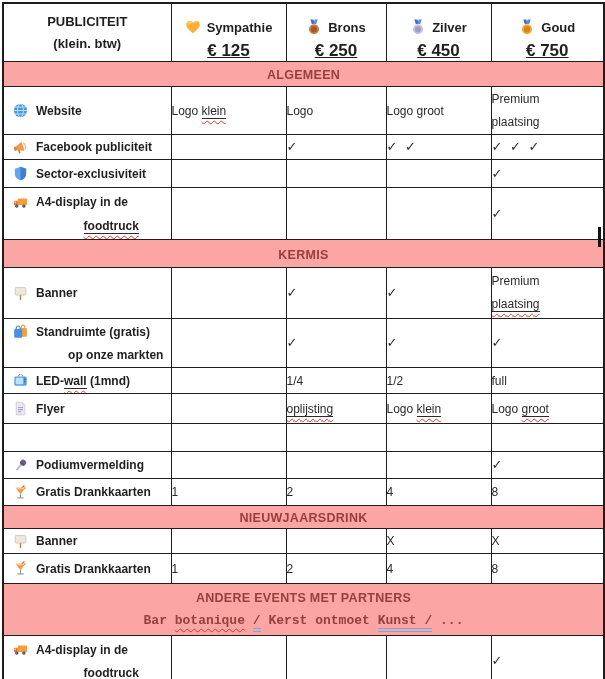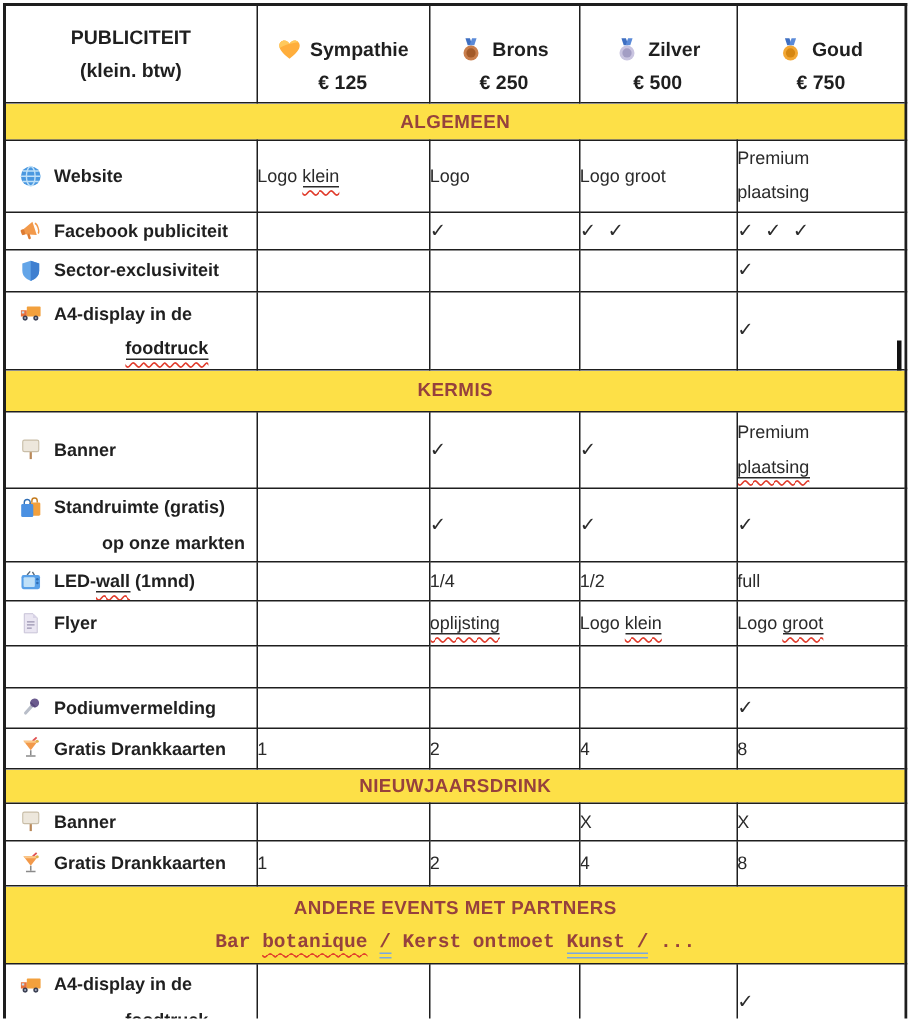--- a/index.html
+++ b/index.html
@@ -24,32 +24,32 @@
     vertical-align:middle;
     overflow:hidden;
   }
   col.c0{width:168px}
   col.c1{width:115px}
   col.c2{width:100px}
   col.c3{width:105px}
   col.c4{width:113px}
 
   
-  .hA{height:65px}.hB{height:25px}.hC{height:48px}.hD{height:28px}
+  .hA{height:53px}.hB{height:25px}.hC{height:48px}.hD{height:28px}
   .hE{height:52px}.hF{height:28px}.hG{height:51px}.hH{height:49px}
   .hI{height:26px}.hJ{height:30px}.hK{height:27px}.hL{height:23px}.hM{height:25px}
 
   
   .thc{text-align:center;font-weight:bold;font-size:13px;line-height:22px;}
   .tier{text-align:center;}
   .tname{font-weight:bold;font-size:13px;display:flex;align-items:center;justify-content:center;gap:6px;margin-top:15px;}
-  .tprice{font-weight:bold;font-size:13px;margin-top:6px;}
-
-  
-  .band td{background:#fde047;text-align:center;margin-top:45px;}
+  .tprice{font-weight:bold;font-size:17px;margin-top:6px;text-decoration:underline;}
+
+  
+  .band td{background:#fca5a5;text-align:center;margin-top:45px;}
   .band-title{color:#96413D;font-weight:bold;font-size:12.5px;letter-spacing:.3px;}
   .band-sub{color:#96413D;font-weight:bold;font-size:13px;margin-top:8px;font-family:Liberation Mono, monospace;}
   .band2 td{border-bottom:3px solid #7d786d;}
 
   
   .lab{text-align:center;}
   .labline{display:flex;align-items:center;gap:8px;padding-left:9px;font-weight:bold;font-size:12px;}
   .labline2{padding-left:9px;font-weight:bold;font-size:12px;margin-top:9px;}
   .ml39{margin-left:39px}
   .ml48{margin-left:48px}
@@ -133,21 +133,21 @@
               <span class="ic">
                 <svg viewBox="0 0 16 16">
                   <path d="M4.3.5h3l1.6 4.6H5.8z" fill="#3E6FC2"></path>
                   <path d="M11.7.5h-3L7.1 5.1h3.1z" fill="#5A8AD8"></path>
                   <circle cx="8" cy="10.3" r="5" fill="#C9C4E0"></circle>
                   <circle cx="8" cy="10.3" r="3.1" fill="#A39DC4"></circle>
                 </svg>
               </span>
               <span>Zilver</span>
             </div>
-      <div class="tprice">€ 500</div>
+      <div class="tprice">€ 450</div>
     </td>
     <td class="tier">
       <div class="tname">
               <span class="ic">
                 <svg viewBox="0 0 16 16">
                   <path d="M4.3.5h3l1.6 4.6H5.8z" fill="#3E6FC2"></path>
                   <path d="M11.7.5h-3L7.1 5.1h3.1z" fill="#5A8AD8"></path>
                   <circle cx="8" cy="10.3" r="5" fill="#F3A733"></circle>
                   <circle cx="8" cy="10.3" r="3.1" fill="#D68712"></circle>
                 </svg>

